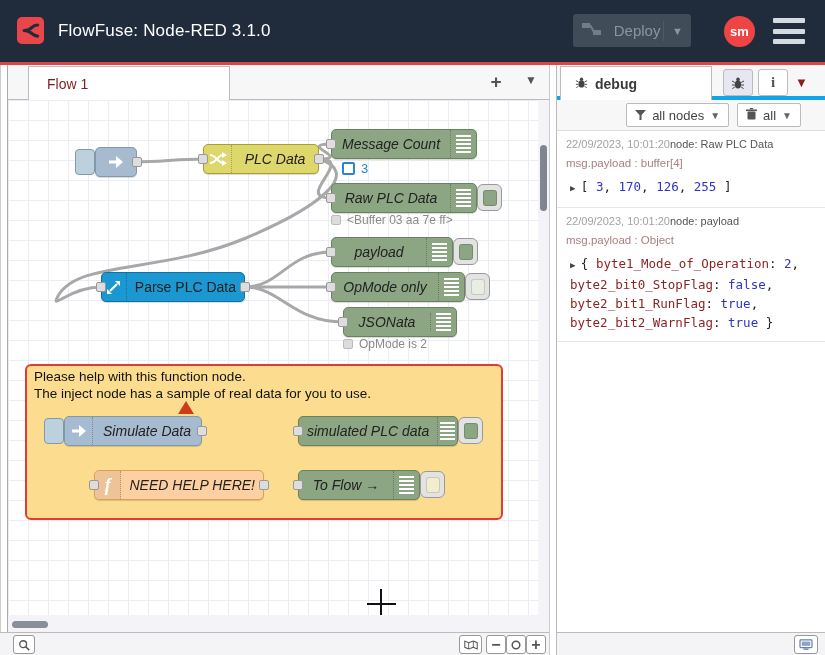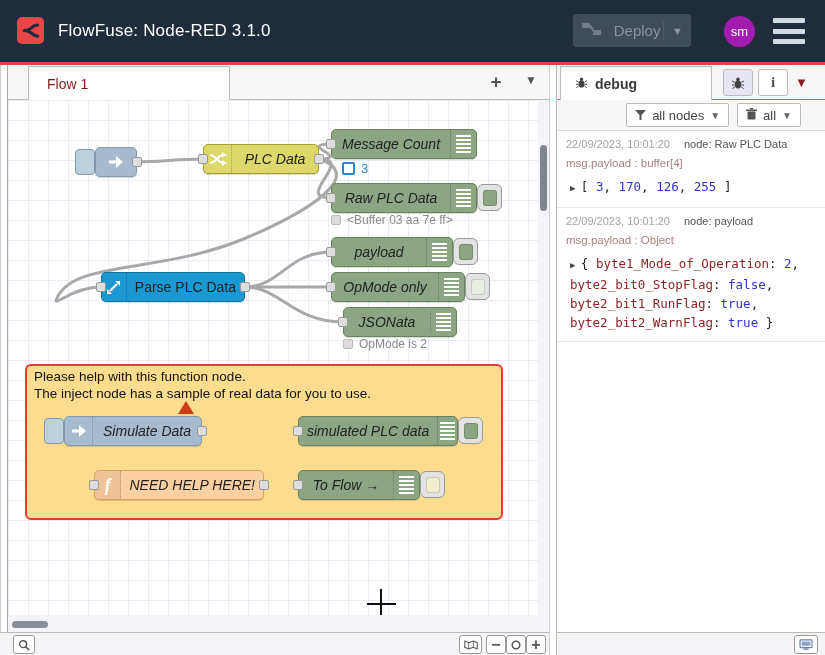--- a/index.html
+++ b/index.html
@@ -6,21 +6,21 @@
   html,body { background:#fff; font-family:"Liberation Sans", sans-serif; }
   #app { position:relative; width:825px; height:655px; overflow:hidden; background:#fff; }
 
   
   #header { position:absolute; left:0; top:0; width:825px; height:62px; background:#202c3b; display:flex; align-items:center; }
   #logo { position:absolute; left:17px; top:17px; width:27px; height:27px; background:#e9464a; border-radius:5px; display:flex; align-items:center; justify-content:center; }
   #hdr-title { position:absolute; left:58px; top:0; height:62px; display:flex; align-items:center; color:#fff; font-size:17px; letter-spacing:.2px; }
   #deploy-btn { position:absolute; left:573px; top:14px; width:118px; height:33px; background:#414c59; border-radius:3px; display:flex; align-items:center; padding:0 8px; }
   #deploy-btn .dlabel { color:#8b95a0; font-size:15px; margin-left:8px; flex:1; text-align:center; }
   #deploy-caret { color:#8b95a0; font-size:11px; padding-left:8px; border-left:1px solid rgba(255,255,255,.08); height:20px; display:flex; align-items:center; }
-  #avatar { position:absolute; left:724px; top:16px; width:31px; height:31px; border-radius:50%; background:#a21caf; color:#fff; font-size:13px; font-weight:normal; display:flex; align-items:center; justify-content:center; }
+  #avatar { position:absolute; left:724px; top:16px; width:31px; height:31px; border-radius:50%; background:#ef4444; color:#fff; font-size:13px; font-weight:bold; display:flex; align-items:center; justify-content:center; }
   #hamburger { position:absolute; left:773px; top:18px; width:32px; height:26px; display:flex; flex-direction:column; justify-content:space-between; cursor:pointer; }
   #hamburger .bar { width:32px; height:5px; background:#d3dae1; border-radius:1px; }
   #red-line { position:absolute; left:0; top:62px; width:825px; height:3px; background:#dc4545; }
 
   
   #main { position:absolute; left:0; top:65px; width:825px; height:567px; display:flex; }
   #palette-strip { width:8px; height:100%; background:#fff; border-right:1px solid #aaa; border-left:1px solid #ccc; }
   #workspace { width:541px; height:100%; position:relative; }
   #divider { width:8px; height:100%; background:#fff; border-left:1px solid #ccc; border-right:1px solid #bbb; }
   #sidebar { width:268px; height:100%; position:relative; background:#fff; display:flex; flex-direction:column; }
@@ -81,34 +81,34 @@
   #v-thumb { position:absolute; left:532px; top:45px; width:7px; height:66px; background:#80858f; border-radius:4px; }
 
   
   #footer { position:absolute; left:0; top:632px; width:825px; height:23px; display:flex; }
   #ws-footer { width:549px; background:#f4f4f7; border-top:1px solid #bbb; position:relative; }
   #ft-divider { width:8px; background:#fff; border-left:1px solid #ccc; border-right:1px solid #bbb; }
   #sb-footer { width:268px; background:#f4f4f7; border-top:1px solid #bbb; position:relative; }
   .ft-btn { position:absolute; top:2px; height:19px; background:#fff; border:1px solid #999; border-radius:3px; display:flex; align-items:center; justify-content:center; color:#555; cursor:pointer; }
 
   
-  #sb-header { height:35px; background:#f7f7f7; border-bottom:1px solid #0ea5e9; position:relative; flex:none; }
+  #sb-header { height:35px; background:#f7f7f7; border-bottom:4px solid #0ea5e9; position:relative; flex:none; }
   #debug-tab { position:absolute; left:3px; top:1px; width:152px; height:34px; background:#fff; border:1px solid #bbb; border-bottom:none; display:flex; align-items:center; gap:7px; padding-left:14px; color:#3a3a3a; font-size:14px; font-weight:bold; }
   .sb-hbtn { position:absolute; top:4px; width:30px; height:27px; border:1px solid #bbb; border-radius:3px; background:#fff; display:flex; align-items:center; justify-content:center; cursor:pointer; }
   #btn-bug { left:166px; background:#e7e7f4; }
   #btn-info { left:201px; font-family:"Liberation Serif", serif; font-weight:bold; font-size:15px; color:#555; }
   #sb-caret { position:absolute; left:238px; top:10px; color:#8f1e24; font-size:13px; cursor:pointer; }
 
   #sb-toolbar { height:31px; background:#f7f7f7; border-bottom:1px solid #ddd; display:flex; align-items:center; justify-content:flex-end; gap:8px; padding-right:24px; flex:none; }
   .tb-btn { height:24px; background:#fff; border:1px solid #bbb; border-radius:2px; display:flex; align-items:center; gap:6px; padding:0 8px; font-size:13px; color:#444; cursor:pointer; }
   .tb-caret { font-size:10px; color:#666; }
 
   #debug-messages { flex:1; overflow:hidden; background:#fff; }
   .dmsg { padding:7px 9px 9px 9px; border-bottom:1px solid #e6e6e6; }
-  .dmeta { display:flex; gap:14px; font-size:11px; margin-bottom:7px; }
+  .dmeta { display:flex; font-size:11px; margin-bottom:7px; }
   .dmeta .ts { color:#a3a3a3; }
   .dmeta .src { color:#555; }
   .dpath { font-size:11.5px; color:#a97f7f; margin-bottom:8px; }
   .dbody { font-family:"DejaVu Sans Mono", monospace; font-size:12.5px; line-height:19px; color:#222; padding-left:4px; }
   .tk-arrow { color:#444; font-size:9px; cursor:pointer; }
   .tk-num, .tk-bool { color:#2e34c8; }
   .tk-key { color:#8b2423; }
   .tk-p { color:#222; }
 </style>
 </head>

